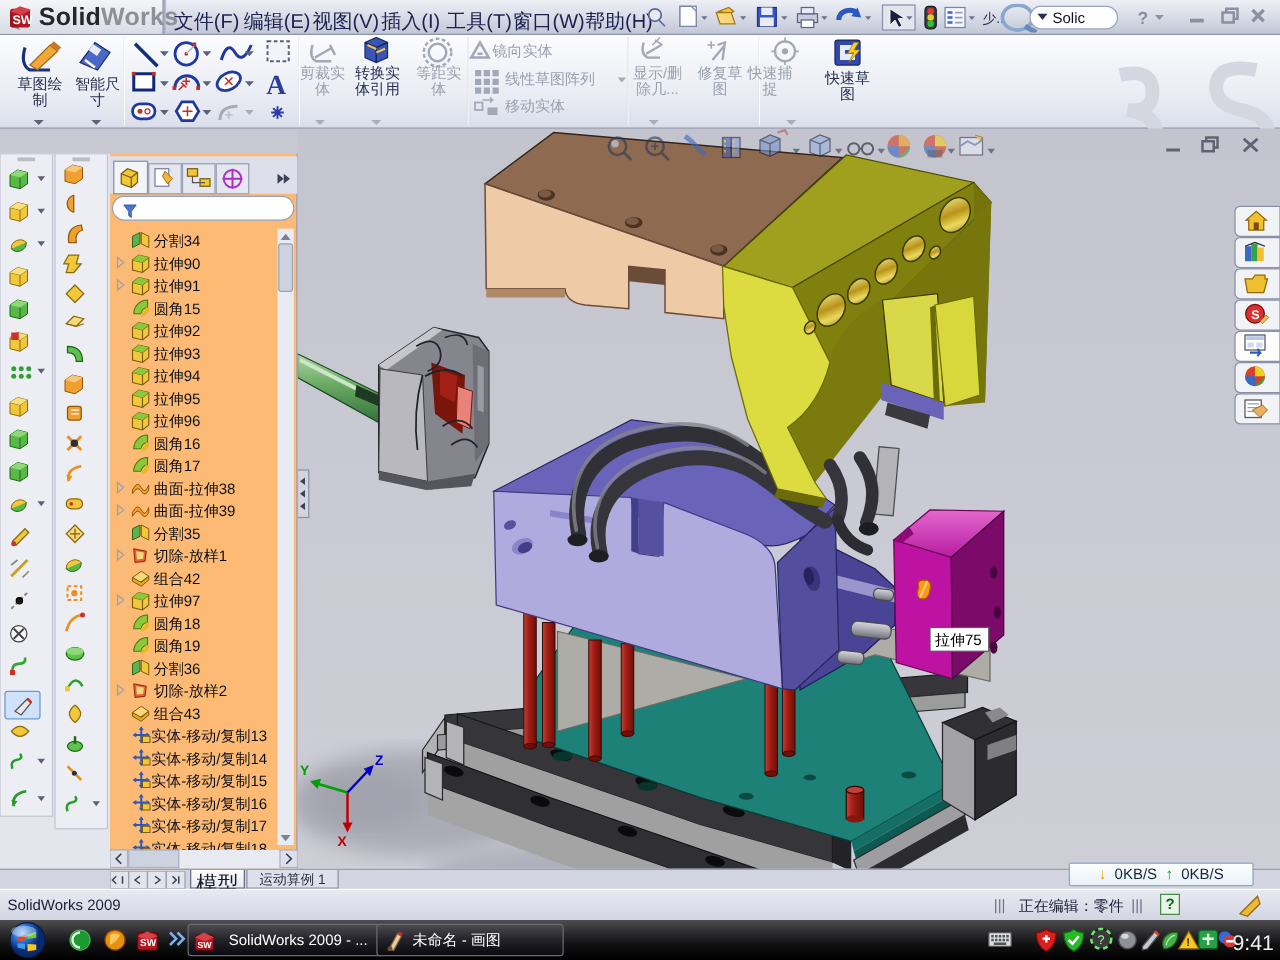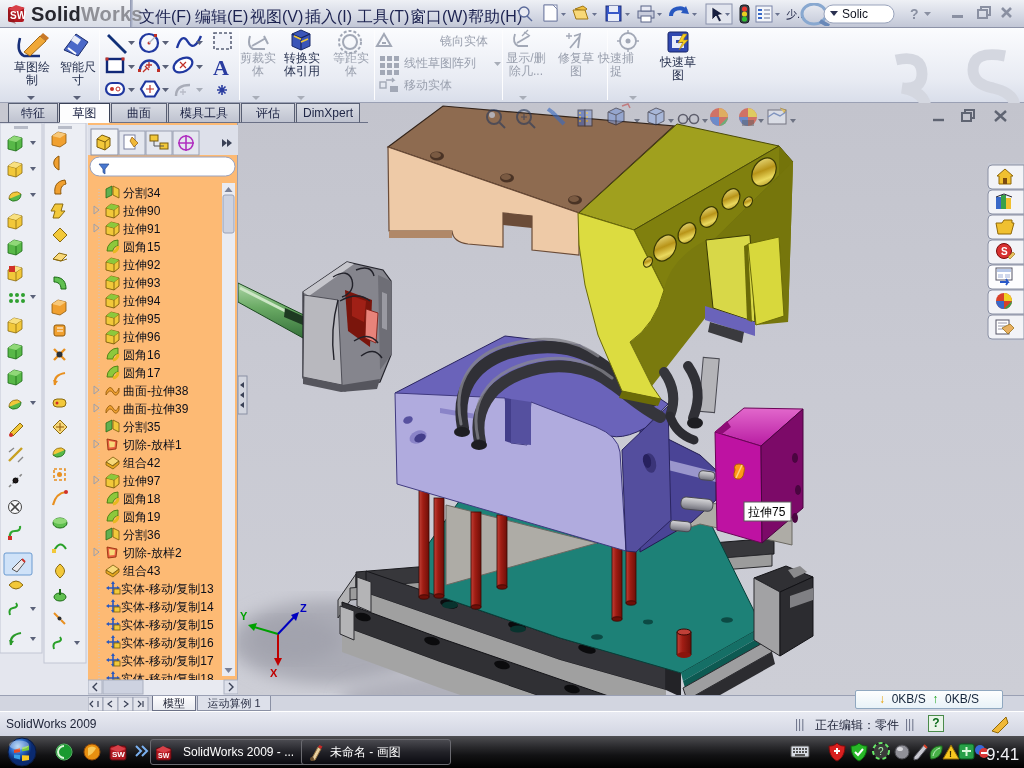--- a/index.html
+++ b/index.html
@@ -564,38 +564,29 @@
       </g>
     </svg>
     <div class="abs tbtxt" style="left:6px;top:33px;width:52px">草图绘<br>制</div>
     <div class="abs tbtxt" style="left:52px;top:33px;width:52px">智能尺<br>寸</div>
     <div class="abs sep" style="left:99px"></div>
     <div class="abs sep" style="left:239px"></div>
     <div class="abs tbtxt tbgray" style="left:240px;top:24px;width:36px">剪裁实<br>体</div>
     <div class="abs tbtxt" style="left:282px;top:24px;width:40px">转换实<br>体引用</div>
     <div class="abs tbtxt tbgray" style="left:333px;top:24px;width:36px">等距实<br>体</div>
     <div class="abs sep" style="left:374px"></div>
-    <div class="abs tbtxt tbgray" style="left:428px;top:7px;width:60px;text-align:right">镜向实体</div>
+    <div class="abs tbtxt tbgray" style="left:388px;top:7px;width:60px;text-align:center">镜向实体</div>
     <div class="abs tbtxt tbgray" style="left:404px;top:29px;width:88px;text-align:left">线性草图阵列</div>
     <div class="abs tbtxt tbgray" style="left:404px;top:51px;width:60px;text-align:left">移动实体</div>
     <div class="abs sep" style="left:502px"></div>
     <div class="abs tbtxt tbgray" style="left:504px;top:24px;width:44px">显示/删<br>除几...</div>
     <div class="abs tbtxt tbgray" style="left:556px;top:24px;width:40px">修复草<br>图</div>
     <div class="abs sep" style="left:607px"></div>
     <div class="abs tbtxt tbgray" style="left:596px;top:24px;width:40px">快速捕<br>捉</div>
     <div class="abs tbtxt" style="left:656px;top:28px;width:44px">快速草<br>图</div>
-  </div>
-  <div class="abs" id="tabbar">
-    <div class="abs" style="left:0;top:19px;width:368px;height:1px;background:#6a7086"></div>
-    <div class="abs tab" style="left:8px;width:50px">特征</div>
-    <div class="abs tab tabactive" style="left:59px;width:51px">草图</div>
-    <div class="abs tab" style="left:111px;width:56px">曲面</div>
-    <div class="abs tab" style="left:168px;width:72px">模具工具</div>
-    <div class="abs tab" style="left:241px;width:54px">评估</div>
-    <div class="abs tab" style="left:296px;width:64px">DimXpert</div>
   </div>
   <div class="abs" id="leftcols">
     <svg width="88" height="572" viewBox="0 0 88 572">
       <rect x="0" y="0" width="42" height="530" fill="#eceef4" stroke="#c2c6d4"></rect>
       <rect x="44" y="0" width="42" height="540" fill="#eceef4" stroke="#c2c6d4"></rect>
       <g fill="#b8bcc8">
           <rect x="14" y="3" width="14" height="3"></rect>
           <rect x="58" y="3" width="14" height="3"></rect>
         </g>
       <defs>
@@ -958,21 +949,21 @@
           <rect x="30" y="0" width="15" height="14"></rect>
           <rect x="45" y="0" width="15" height="14"></rect>
         </g>
       <g fill="none" stroke="#3a4156" stroke-width="1.2">
           <path d="M5 4 l-3 3 l3 3 M10 4 v6"></path>
           <path d="M24 4 l-4 3 l4 3"></path>
           <path d="M36 4 l4 3 l-4 3"></path>
           <path d="M50 4 l3 3 l-3 3 M55 4 v6"></path>
         </g>
     </svg>
-    <div class="abs" style="left:152px;top:0;width:44px;height:15px;background:linear-gradient(#fdfdfe,#e8eaf0);border:1px solid #6a7086;border-top:none;font-size:11px;text-align:center;color:#14182a">模型</div>
+    <div class="abs" style="left:152px;top:0;width:44px;height:15px;background:linear-gradient(#fdfdfe,#e8eaf0);border:1px solid #6a7086;border-top:none;font-size:17px;text-align:center;color:#14182a">模型</div>
     <div class="abs" style="left:197px;top:0;width:74px;height:15px;background:#dde0ea;border:1px solid #8a90a4;border-top:none;font-size:11px;text-align:center;color:#2a2f44">运动算例 1</div>
   </div>
   <div class="abs" id="statusbar">
     <span class="abs" style="left:6px;top:5px">SolidWorks 2009</span>
     <span class="abs" style="left:795px;top:5px;color:#6a7086">|||</span>
     <span class="abs" style="left:815px;top:5px">正在编辑：零件</span>
     <span class="abs" style="left:905px;top:5px;color:#6a7086">|||</span>
     <div class="abs" style="left:928px;top:3px;width:16px;height:17px;background:#e8f4e8;border:1px solid #4a8a4a;color:#0a6a1a;font-weight:bold;font-size:12px;text-align:center">?</div>
     <svg class="abs" style="left:990px;top:3px" width="20" height="19">
         <path d="M2 16 L16 2 L18 8 L8 18 Z" fill="#f0b838" stroke="#906808"></path>

